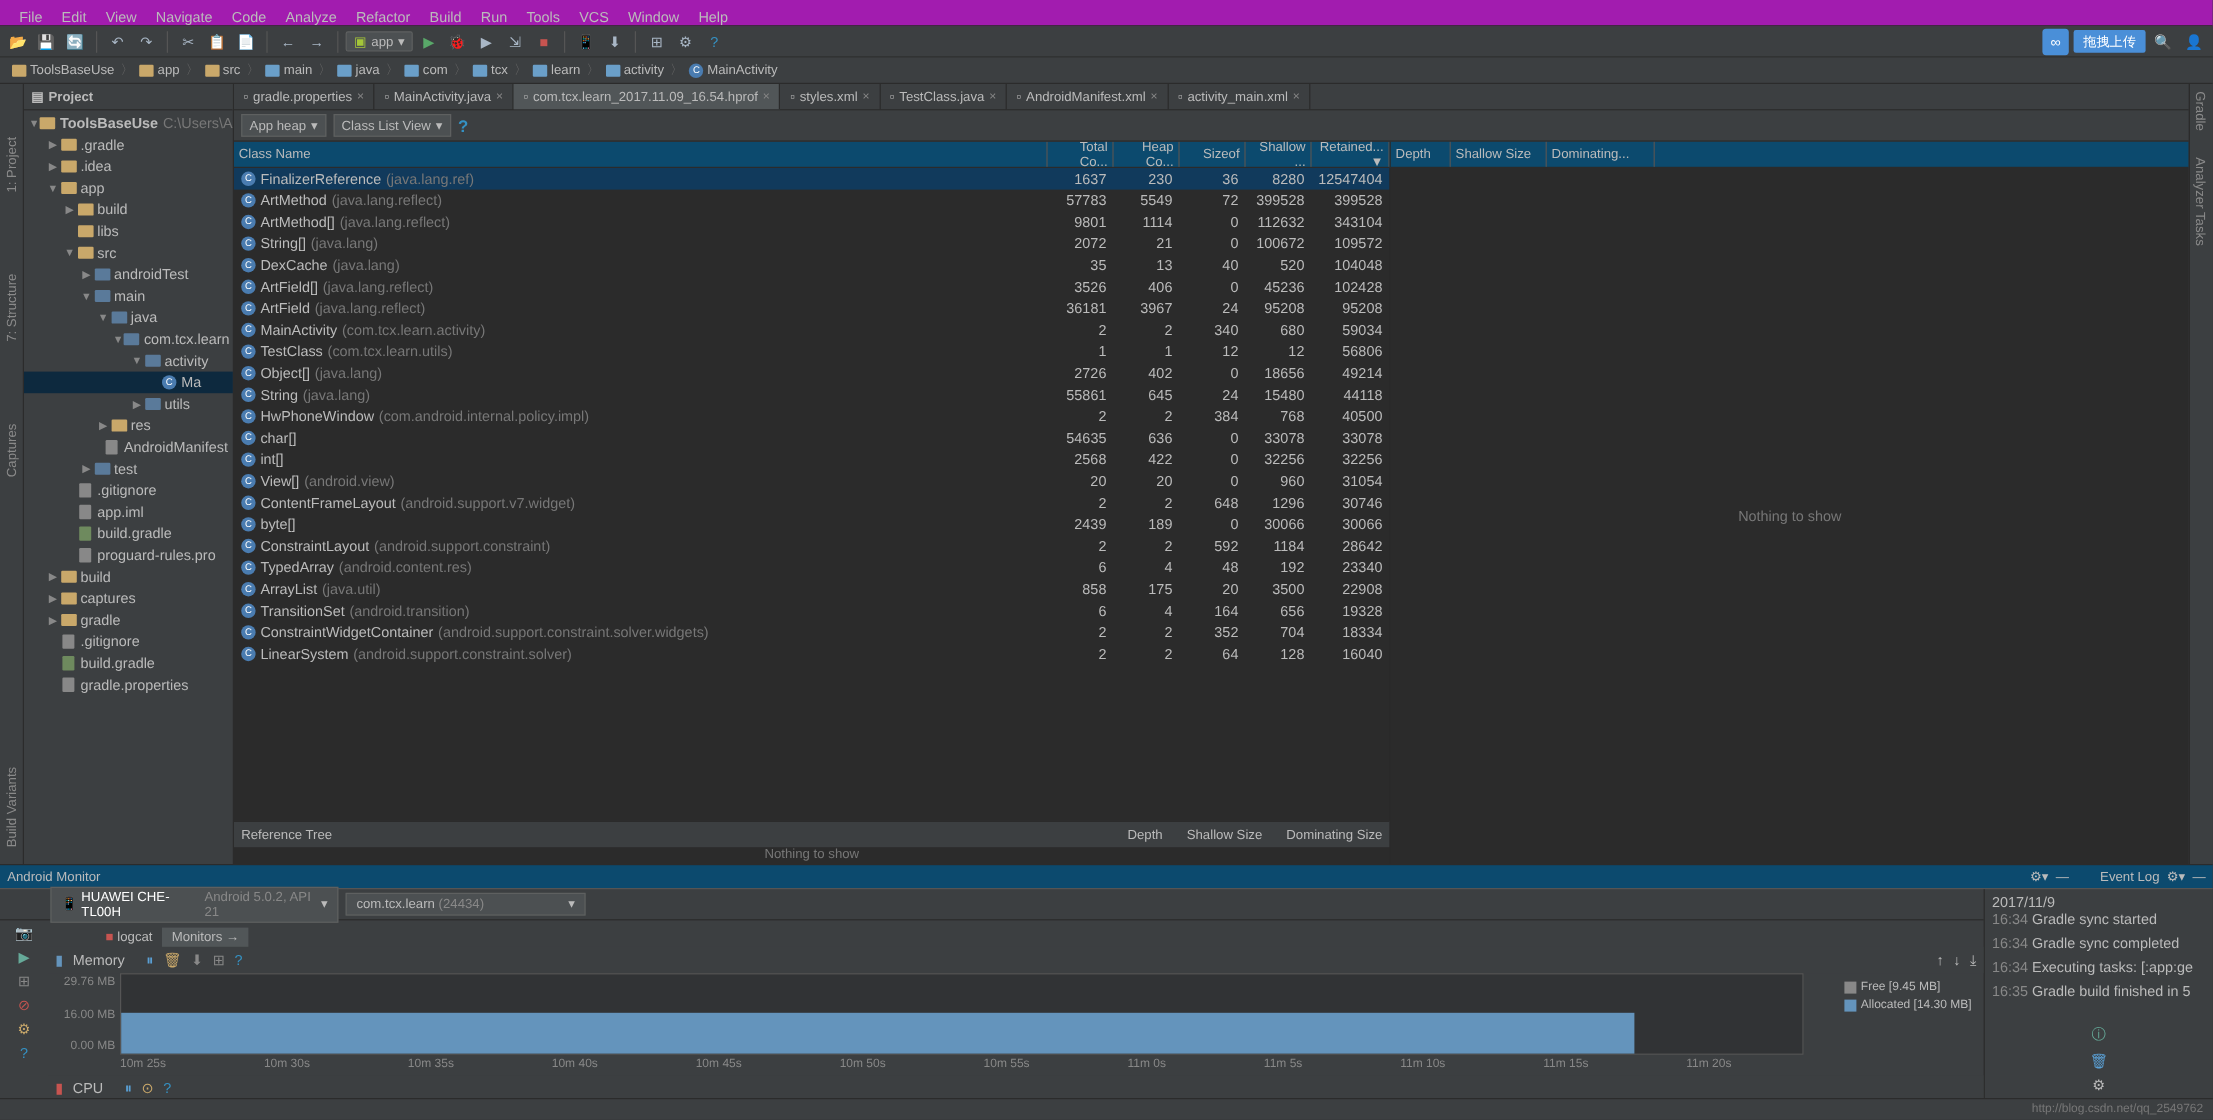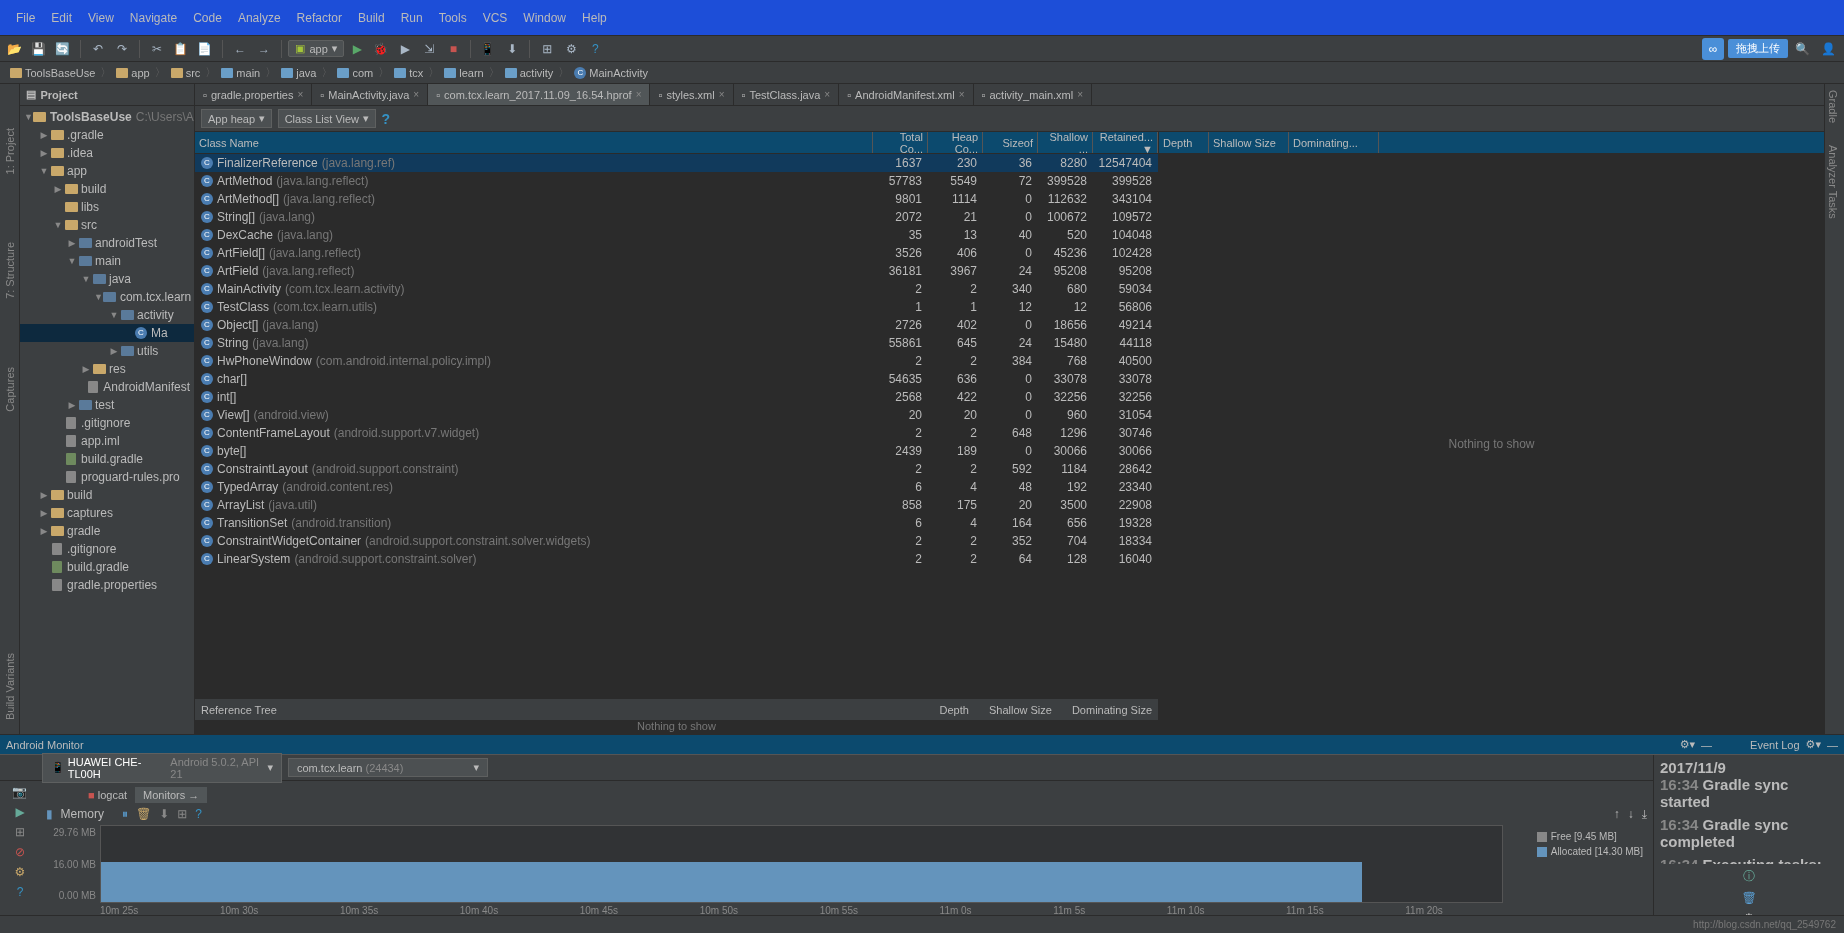--- a/index.html
+++ b/index.html
@@ -1,19 +1,19 @@
 <!DOCTYPE html>
 <html><head>
 <meta charset="utf-8">
 <style>
 * { margin: 0; padding: 0; box-sizing: border-box; font-family: "Segoe UI", Arial, sans-serif; }
 body { background: #3c3f41; color: #bbbbbb; font-size: 12px; overflow: hidden; width: 1844px; height: 933px; position: relative; }
 
 
-.menubar { background: #1d4ed8; height: 36px; display: flex; align-items: center; padding: 0 8px; border-bottom: 1px solid #2b2b2b; }
+.menubar { background: #a21caf; height: 22px; display: flex; align-items: flex-end; padding: 0 8px; border-bottom: 1px solid #2b2b2b; }
 .menubar span { padding: 0 8px; cursor: pointer; color: #bbbbbb; }
 
 
 .toolbar { height: 26px; background: #3c3f41; display: flex; align-items: center; padding: 0 4px; border-bottom: 1px solid #2b2b2b; gap: 2px; }
 .toolbar .sep { width: 1px; height: 18px; background: #555; margin: 0 4px; }
 .toolbar .btn { width: 22px; height: 22px; display: flex; align-items: center; justify-content: center; cursor: pointer; color: #a9b7c6; }
 .toolbar .combo { background: #4c5052; border: 1px solid #5e6060; padding: 1px 6px; border-radius: 2px; display: flex; align-items: center; gap: 4px; font-size: 11px; }
 .toolbar-right { margin-left: auto; display: flex; align-items: center; gap: 4px; }
 .upload-btn { background: #4a8fd8; color: #fff; padding: 2px 8px; border-radius: 2px; font-size: 11px; display: flex; align-items: center; gap: 4px; }
 
@@ -92,32 +92,32 @@
 .device-bar { height: 26px; display: flex; align-items: center; padding: 0 6px; gap: 6px; border-bottom: 1px solid #2b2b2b; }
 .device-combo { background: #4c5052; border: 1px solid #5e6060; padding: 2px 8px; font-size: 11px; flex: 0 0 240px; display: flex; align-items: center; }
 .proc-combo { background: #4c5052; border: 1px solid #5e6060; padding: 2px 8px; font-size: 11px; flex: 0 0 200px; display: flex; align-items: center; }
 
 .monitor-tabs { display: flex; height: 22px; align-items: flex-end; padding-left: 40px; }
 .mtab { padding: 2px 8px; font-size: 11px; cursor: pointer; }
 .mtab.active { background: #515658; }
 .monitor-side { width: 40px; display: flex; flex-direction: column; align-items: center; padding-top: 4px; gap: 6px; }
 
 .mem-header { height: 22px; display: flex; align-items: center; gap: 8px; padding: 0 6px; background: #3c3f41; }
-.chart-area { height: 78px; display: flex; position: relative; }
+.chart-area { height: 68px; display: flex; position: relative; }
 .y-axis { width: 60px; display: flex; flex-direction: column; justify-content: space-between; align-items: flex-end; padding: 2px 4px; font-size: 10px; color: #888; }
 .chart { flex: 1; background: #313335; border: 1px solid #555; position: relative; margin-right: 150px; }
 .chart-fill { position: absolute; bottom: 0; left: 0; right: 140px; height: 52%; background: #6494bc; }
 .x-ticks { display: flex; justify-content: space-between; font-size: 10px; color: #888; padding: 2px 60px 0 60px; margin-right: 150px; }
 .legend { position: absolute; right: 10px; top: 6px; font-size: 10px; }
 .legend-item { display: flex; align-items: center; gap: 4px; margin-bottom: 4px; }
 .legend-swatch { width: 10px; height: 10px; }
 
 .cpu-header { height: 22px; display: flex; align-items: center; gap: 8px; padding: 0 6px; background: #3c3f41; margin-top: 4px; }
 
-.event-list { flex: 1; padding: 4px 6px; font-size: 15px; overflow: hidden; font-weight: bold; }
+.event-list { flex: 1; padding: 4px 6px; font-size: 12px; overflow: hidden; }
 .event-item { margin-bottom: 6px; }
 .event-date { color: #bbb; }
 .event-time { color: #888; }
 
 
 .statusbar { position: absolute; bottom: 0; left: 0; right: 0; height: 18px; background: #3c3f41; border-top: 1px solid #2b2b2b; display: flex; align-items: center; padding: 0 8px; font-size: 10px; color: #777; }
 .statusbar .sright { margin-left: auto; }
 </style>
 </head>
 <body>
@@ -799,21 +799,21 @@
     <div class="vtab">Gradle</div>
     <div class="vtab" style="margin-top:10px">Analyzer Tasks</div>
   </div>
 </div>
 
 <div class="monitor-bar">
   <span>Android Monitor</span>
   <div class="mright">
     <span>⚙▾</span>
     <span>—</span>
-    <span style="margin-left:32px">Event Log</span>
+    <span style="margin-left:20px">Event Log</span>
     <span>⚙▾</span>
     <span>—</span>
   </div>
 </div>
 
 <div class="bottom-area">
   <div class="monitor-panel">
     <div class="device-bar">
       <div style="width:30px"></div>
       <div class="device-combo">

